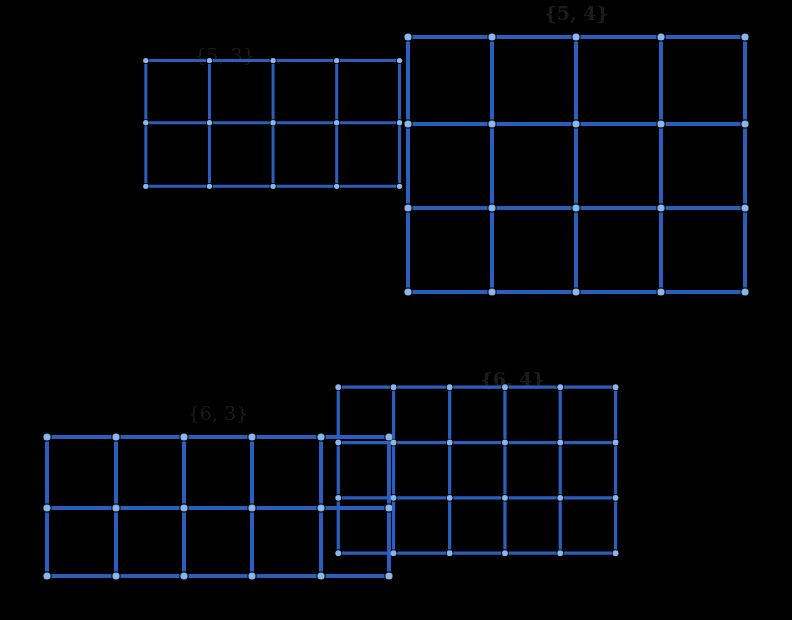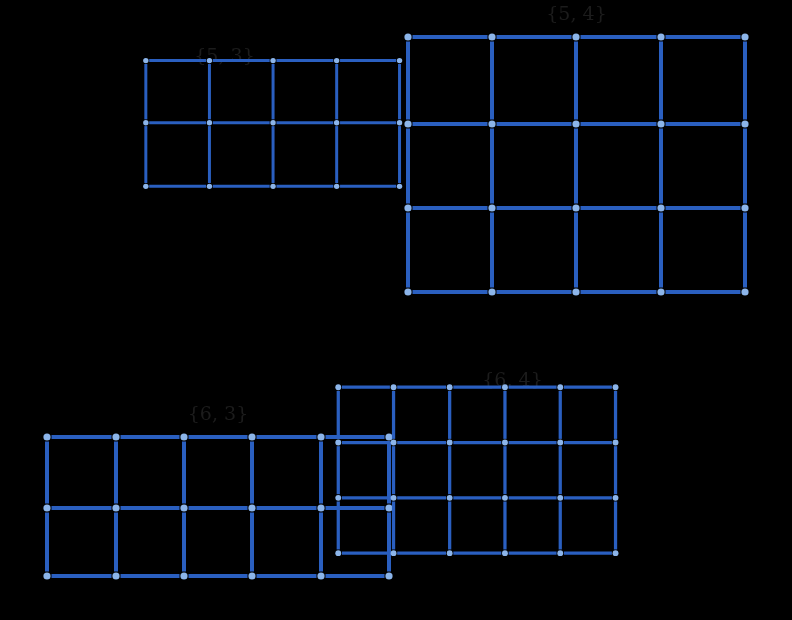--- a/index.html
+++ b/index.html
@@ -95,21 +95,21 @@
             <circle class="node" cx="290" cy="164" r="3.6" fill="#8cb5ea"></circle>
             <circle class="node" cx="374" cy="164" r="3.6" fill="#8cb5ea"></circle>
             <circle class="node" cx="35" cy="249" r="3.6" fill="#8cb5ea"></circle>
             <circle class="node" cx="120" cy="249" r="3.6" fill="#8cb5ea"></circle>
             <circle class="node" cx="205" cy="249" r="3.6" fill="#8cb5ea"></circle>
             <circle class="node" cx="290" cy="249" r="3.6" fill="#8cb5ea"></circle>
             <circle class="node" cx="374" cy="249" r="3.6" fill="#8cb5ea"></circle>
           </g>
         </svg>
       </div>
-      <div class="panel" style="left: 0px; top: 0px; width: 792px; height: 620px;">
+      <div class="panel" style="left: 0px; top: 0px; width: 792px; height: 620px; font-weight: bold;">
         <div class="panel-title" style="top: 4px; left: 180.5px;">{5, 4}</div>
         <svg class="graph-canvas" viewBox="0 0 792 620" width="792" height="620">
           <g>
             <line class="edge" x1="412.5" y1="37" x2="487.5" y2="37" stroke="#2a5fc0"></line>
             <line class="edge" x1="496.5" y1="37" x2="571.5" y2="37" stroke="#2a5fc0"></line>
             <line class="edge" x1="580.5" y1="37" x2="656.5" y2="37" stroke="#2a5fc0"></line>
             <line class="edge" x1="665.5" y1="37" x2="740.5" y2="37" stroke="#2a5fc0"></line>
             <line class="edge" x1="412.5" y1="124" x2="487.5" y2="124" stroke="#2a5fc0"></line>
             <line class="edge" x1="496.5" y1="124" x2="571.5" y2="124" stroke="#2a5fc0"></line>
             <line class="edge" x1="580.5" y1="124" x2="656.5" y2="124" stroke="#2a5fc0"></line>
@@ -209,21 +209,21 @@
             <circle class="node" cx="385" cy="508" r="3.6" fill="#8cb5ea"></circle>
             <circle class="node" cx="43" cy="576" r="3.6" fill="#8cb5ea"></circle>
             <circle class="node" cx="112" cy="576" r="3.6" fill="#8cb5ea"></circle>
             <circle class="node" cx="180" cy="576" r="3.6" fill="#8cb5ea"></circle>
             <circle class="node" cx="248" cy="576" r="3.6" fill="#8cb5ea"></circle>
             <circle class="node" cx="317" cy="576" r="3.6" fill="#8cb5ea"></circle>
             <circle class="node" cx="385" cy="576" r="3.6" fill="#8cb5ea"></circle>
           </g>
         </svg>
       </div>
-      <div class="panel" style="left: 0px; top: 0px; width: 644px; height: 620px;">
+      <div class="panel" style="left: 0px; top: 0px; width: 644px; height: 620px; font-weight: bold;">
         <div class="panel-title" style="top: 370px; left: 190.5px;">{6, 4}</div>
         <svg class="graph-canvas" viewBox="0 0 792 620" width="792" height="620">
           <g>
             <line class="edge" x1="420.5" y1="405" x2="479.5" y2="405" stroke="#2a5fc0"></line>
             <line class="edge" x1="488.5" y1="405" x2="548.5" y2="405" stroke="#2a5fc0"></line>
             <line class="edge" x1="557.5" y1="405" x2="616.5" y2="405" stroke="#2a5fc0"></line>
             <line class="edge" x1="625.5" y1="405" x2="684.5" y2="405" stroke="#2a5fc0"></line>
             <line class="edge" x1="693.5" y1="405" x2="752.5" y2="405" stroke="#2a5fc0"></line>
             <line class="edge" x1="420.5" y1="473" x2="479.5" y2="473" stroke="#2a5fc0"></line>
             <line class="edge" x1="488.5" y1="473" x2="548.5" y2="473" stroke="#2a5fc0"></line>

